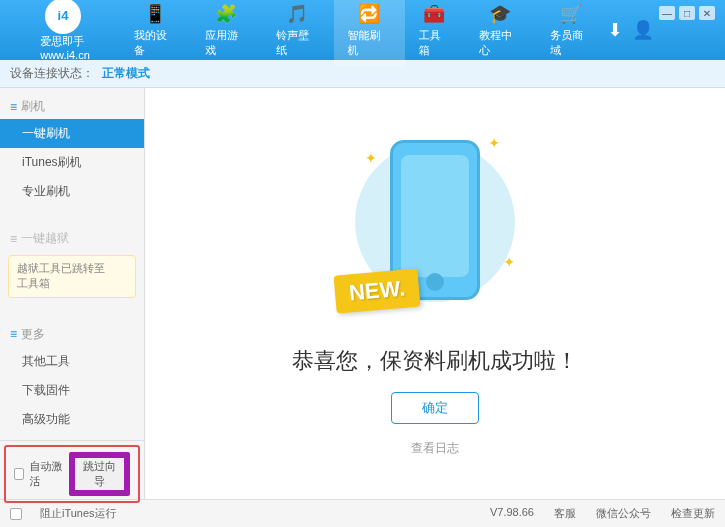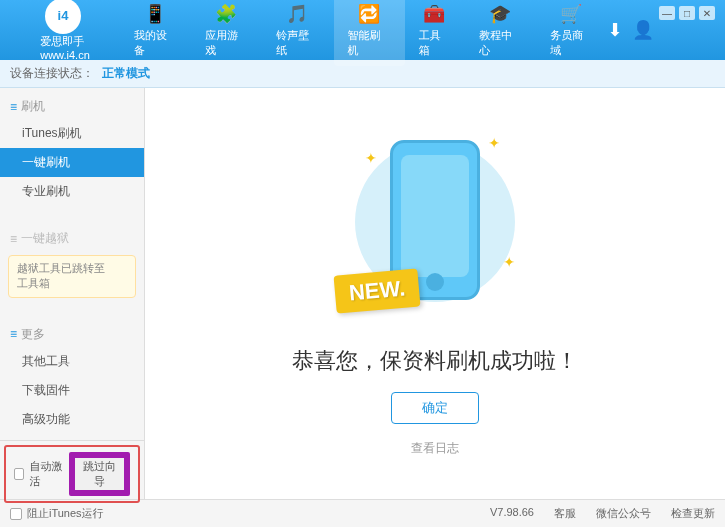--- a/index.html
+++ b/index.html
@@ -135,21 +135,21 @@
     }
     .log-link { font-size: 12px; color: #999; cursor: pointer; }
 
     
     .bottombar {
       height: 28px; background: #f5f5f5; border-top: 1px solid #ddd;
       display: flex; align-items: center; justify-content: space-between;
       padding: 0 10px; font-size: 11px; color: #666;
       width: 100%;
     }
-    .bottombar-left { display: flex; align-items: center; gap: 5px; }
+    .bottombar-left { display: flex; align-items: center; gap: 18px; }
     .bottombar-right { display: flex; gap: 20px; }
 
     
     .device-panel {
       margin-top: auto; border-top: 1px solid #ddd;
     }
     .auto-activate-row {
       display: flex; align-items: center; gap: 6px; padding: 5px 8px;
       border: 2px solid #e05050; margin: 4px; border-radius: 3px;
     }
@@ -222,25 +222,25 @@
 </div>
 
 <div class="main-layout">
 
   <div class="sidebar">
     <div class="sidebar-section">
       <div class="sidebar-section-header">
         <span style="color:#2196e0;margin-right:4px;">≡</span>
         <span>刷机</span>
       </div>
-      <div class="sidebar-item">
-        <span>iTunes刷机</span>
-      </div>
       <div class="sidebar-item active">
         <span>一键刷机</span>
+      </div>
+      <div class="sidebar-item">
+        <span>iTunes刷机</span>
       </div>
       <div class="sidebar-item">
         <span>专业刷机</span>
       </div>
     </div>
 
     <div class="sidebar-divider"></div>
 
     <div class="sidebar-section">
       <div class="sidebar-section-header">

